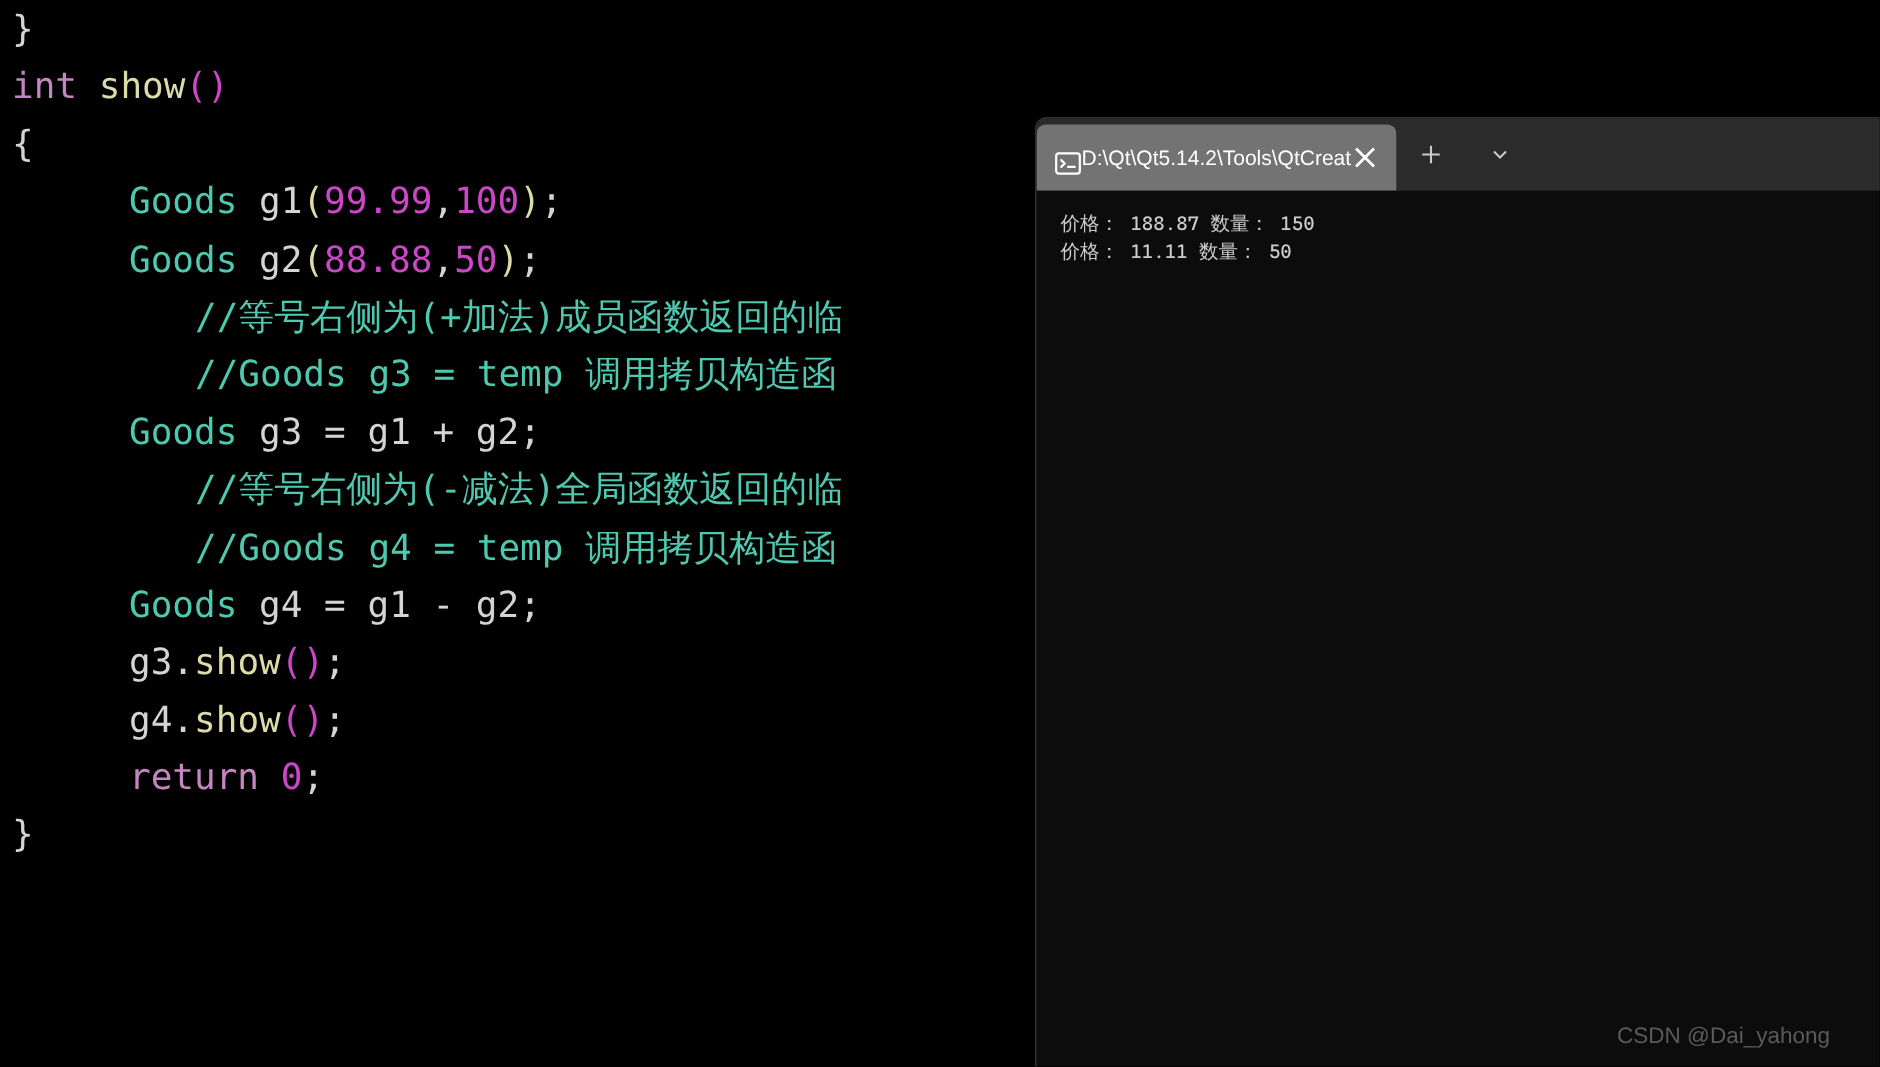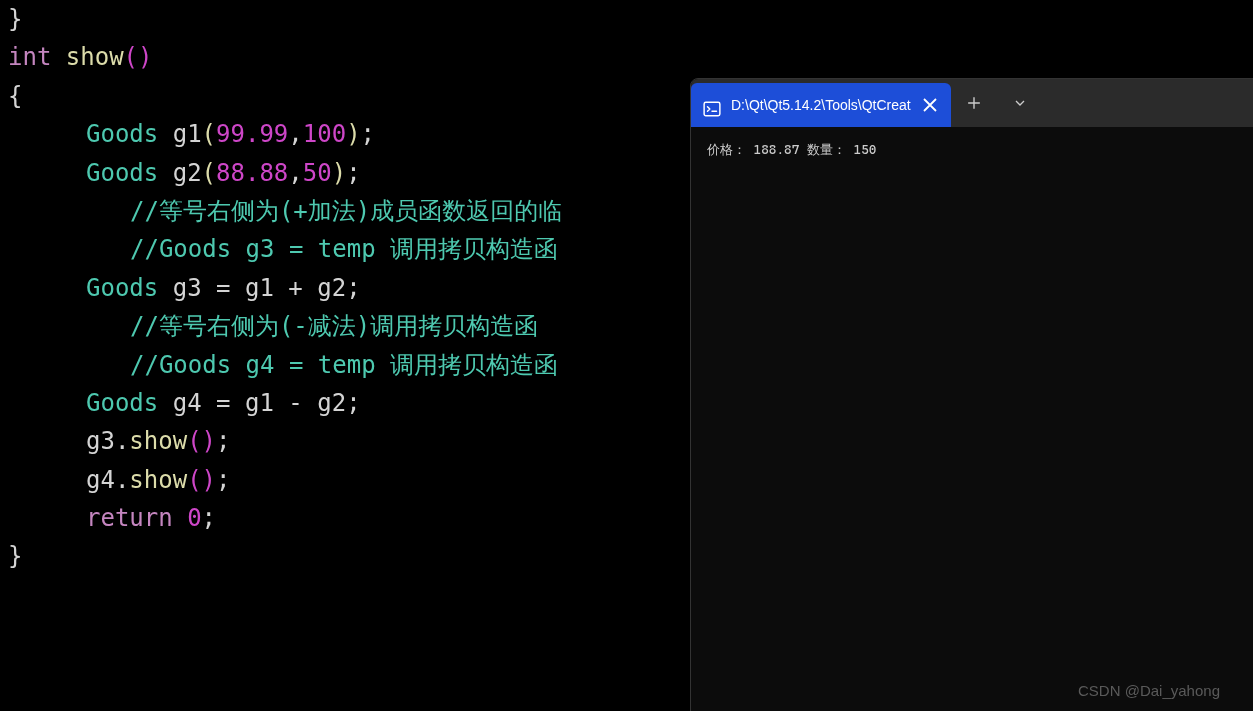--- a/index.html
+++ b/index.html
@@ -53,23 +53,23 @@
     }
     .titlebar {
       height: 48px;
       background: #2b2b2b;
       display: flex;
       align-items: stretch;
     }
     .tab {
       display: flex;
       align-items: center;
-      background: #1d4ed8;
+      background: #737373;
       padding: 0 12px;
-      gap: 10px;
+      gap: 0;
       max-width: 340px;
       border-radius: 6px 6px 0 0;
       margin-top: 4px;
     }
     .tab-icon {
       width: 18px;
       height: 18px;
       flex-shrink: 0;
     }
     .tab-title {
@@ -128,21 +128,21 @@
 
 <div class="code-area">
   <div class="code-line"><span class="brace">}</span></div>
   <div class="code-line"><span class="kw">int</span> <span class="func">show</span><span class="paren-m">(</span><span class="paren-m">)</span></div>
   <div class="code-line"><span class="brace">{</span></div>
   <div class="code-line indent"><span class="type">Goods</span> <span class="var">g1</span><span class="paren">(</span><span class="num">99.99</span><span class="semi">,</span><span class="num">100</span><span class="paren">)</span><span class="semi">;</span></div>
   <div class="code-line indent"><span class="type">Goods</span> <span class="var">g2</span><span class="paren">(</span><span class="num">88.88</span><span class="semi">,</span><span class="num">50</span><span class="paren">)</span><span class="semi">;</span></div>
   <div class="code-line indent"><span class="comment">//等号右侧为(+加法)成员函数返回的临</span></div>
   <div class="code-line indent"><span class="comment">//Goods g3 = temp 调用拷贝构造函</span></div>
   <div class="code-line indent"><span class="type">Goods</span> <span class="var">g3</span> <span class="op">=</span> <span class="var">g1</span> <span class="op">+</span> <span class="var">g2</span><span class="semi">;</span></div>
-  <div class="code-line indent"><span class="comment">//等号右侧为(-减法)调用拷贝构造函</span></div>
+  <div class="code-line indent"><span class="comment">//等号右侧为(-减法)全局函数返回的临</span></div>
   <div class="code-line indent"><span class="comment">//Goods g4 = temp 调用拷贝构造函</span></div>
   <div class="code-line indent"><span class="type">Goods</span> <span class="var">g4</span> <span class="op">=</span> <span class="var">g1</span> <span class="op">-</span> <span class="var">g2</span><span class="semi">;</span></div>
   <div class="code-line indent"><span class="var">g3</span><span class="semi">.</span><span class="func">show</span><span class="paren-m">(</span><span class="paren-m">)</span><span class="semi">;</span></div>
   <div class="code-line indent"><span class="var">g4</span><span class="semi">.</span><span class="func">show</span><span class="paren-m">(</span><span class="paren-m">)</span><span class="semi">;</span></div>
   <div class="code-line indent"><span class="kw">return</span> <span class="num">0</span><span class="semi">;</span></div>
   <div class="code-line"><span class="brace">}</span></div>
 </div>
 
 <div class="terminal-window">
   <div class="titlebar">
@@ -168,16 +168,17 @@
       </div>
       <div class="action-btn">
         <svg width="12" height="12" viewBox="0 0 12 12" stroke="#cccccc" stroke-width="1.3" fill="none">
           <path d="M2 4l4 4 4-4"></path>
         </svg>
       </div>
     </div>
   </div>
   <div class="terminal-content">
     <div class="terminal-line">价格： 188.87 数量： 150</div>
+    <div class="terminal-line">价格： 11.11 数量： 50</div>
   </div>
 </div>
 
 <div class="watermark">CSDN @Dai_yahong</div>
 
 </body></html>

